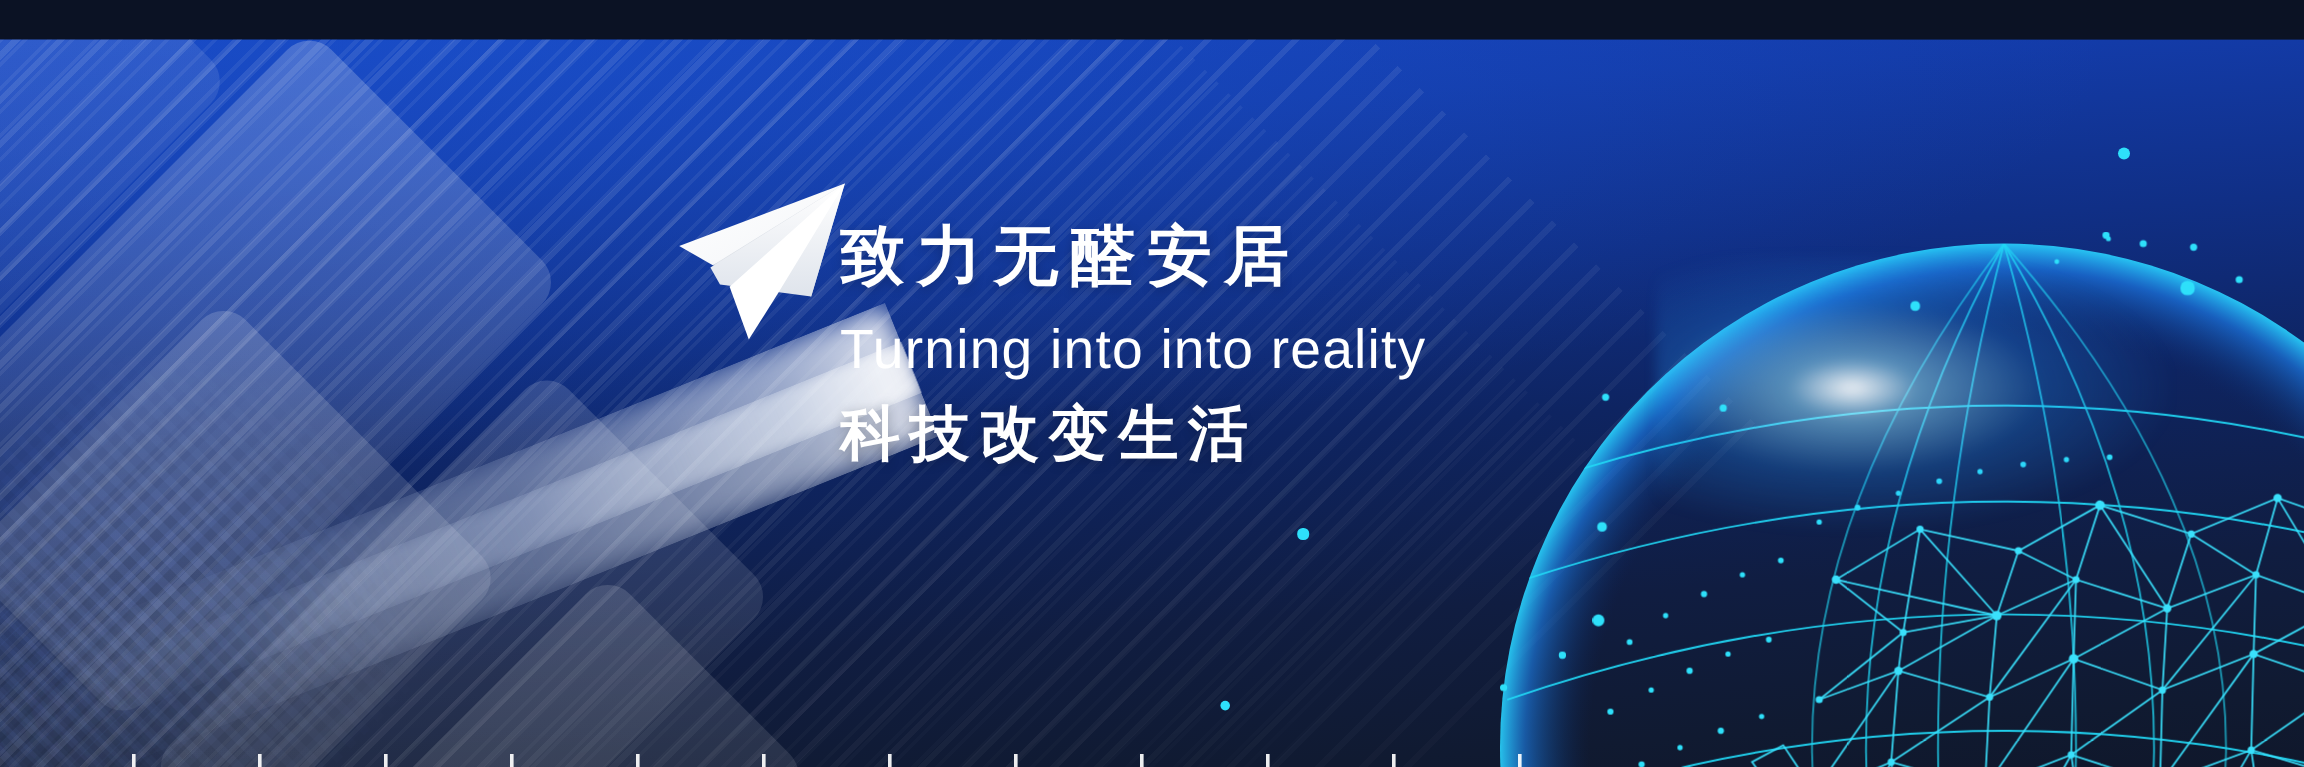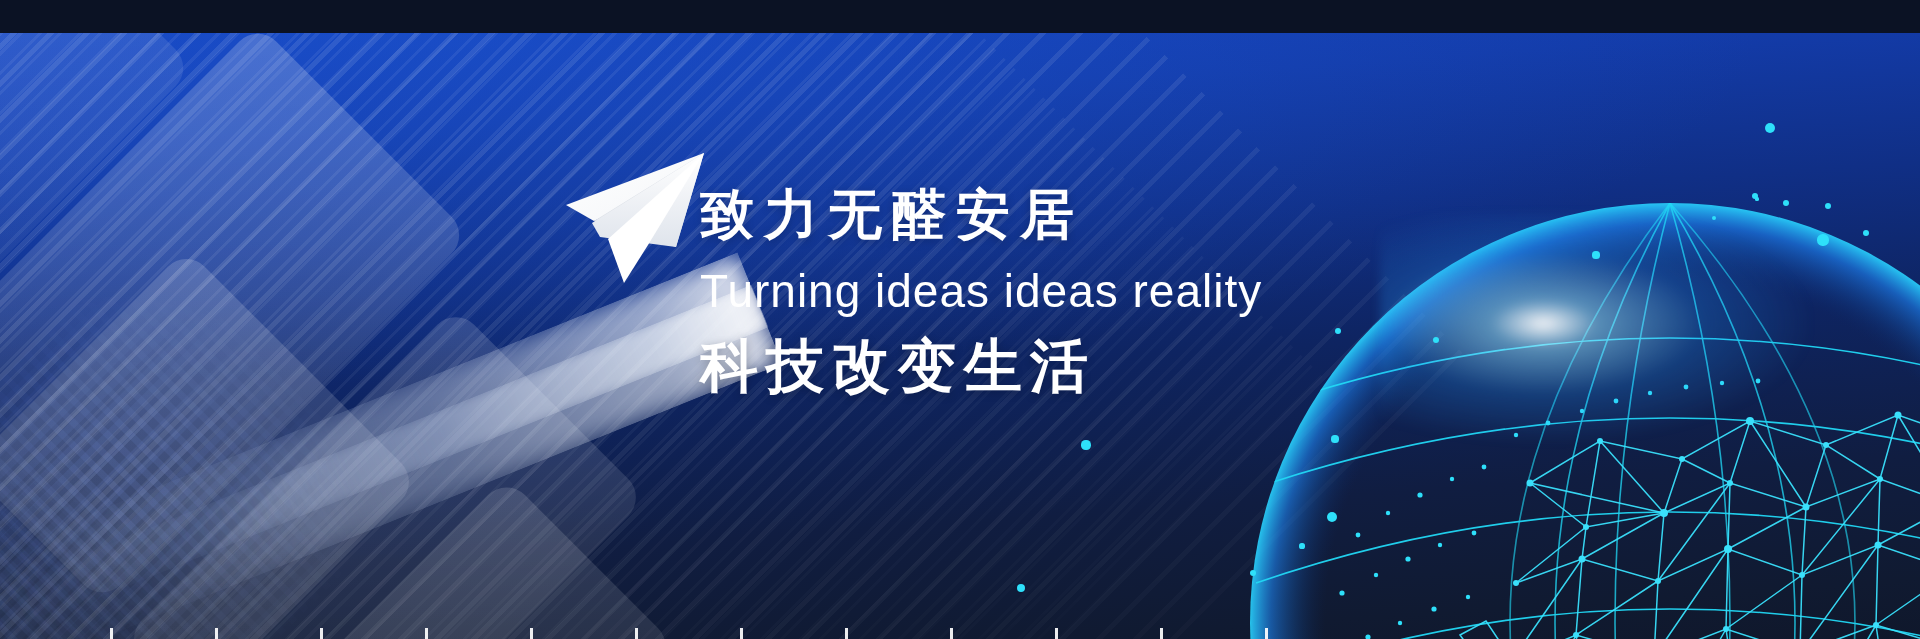--- a/index.html
+++ b/index.html
@@ -134,21 +134,21 @@
   }
   .tagline-en{
     font-size:46px;
     font-weight:400;
     letter-spacing:1px;
     line-height:1.32;
     margin:14px 0 10px 0;
     white-space:nowrap;
   }
   .subline-cn{
-    font-size:58px;
+    font-size:50px;
     font-weight:bold;
     letter-spacing:8px;
     line-height:1.2;
     margin:0;
     text-shadow:0 2px 10px rgba(0,0,0,.22);
   }
   .pinyin{
     font-size:17px;
     font-weight:bold;
     letter-spacing:1.2px;
@@ -399,17 +399,17 @@
       <div class="tick" style="left: 740px;"></div>
       <div class="tick" style="left: 845px;"></div>
       <div class="tick" style="left: 950px;"></div>
       <div class="tick" style="left: 1055px;"></div>
       <div class="tick" style="left: 1160px;"></div>
       <div class="tick" style="left: 1265px;"></div>
     </div>
 
   <div class="copy">
     <h1 class="headline-cn">致力无醛安居</h1>
-    <p class="tagline-en">Turning ideas ideas reality</p>
+    <p class="tagline-en">Turning into into reality</p>
     <h2 class="subline-cn">科技改变生活</h2>
   </div>
 
 </div>
 
 </body></html>

